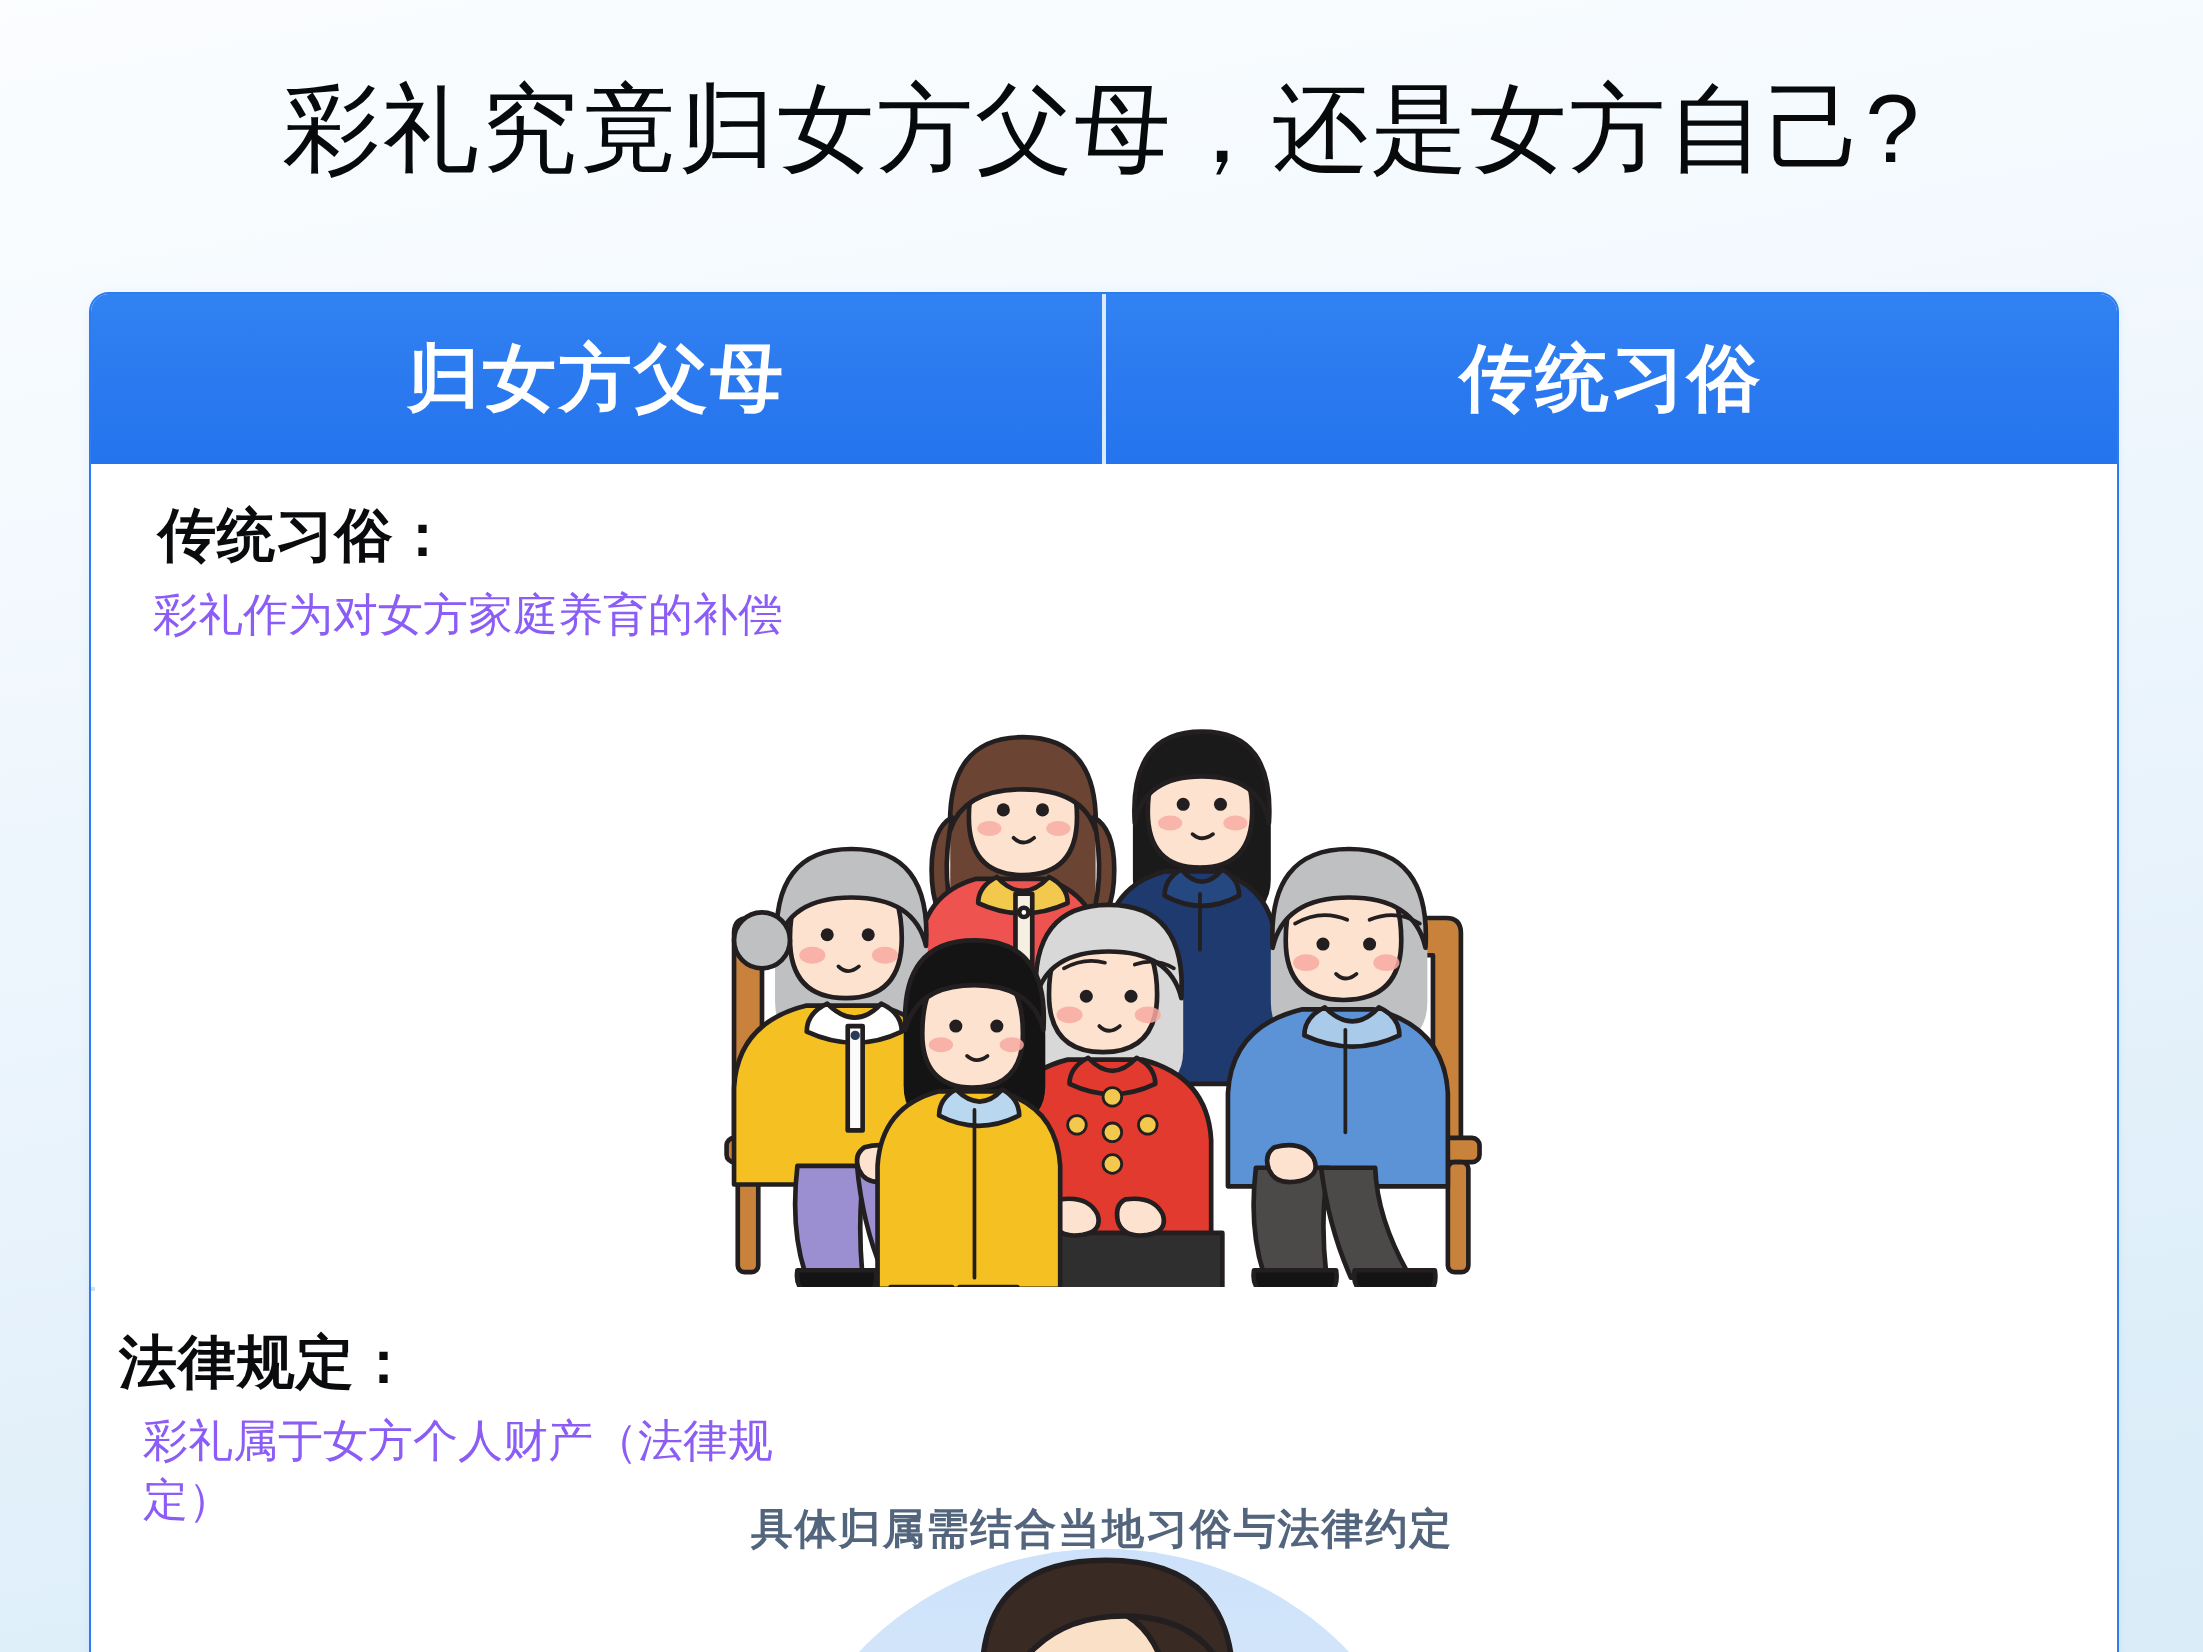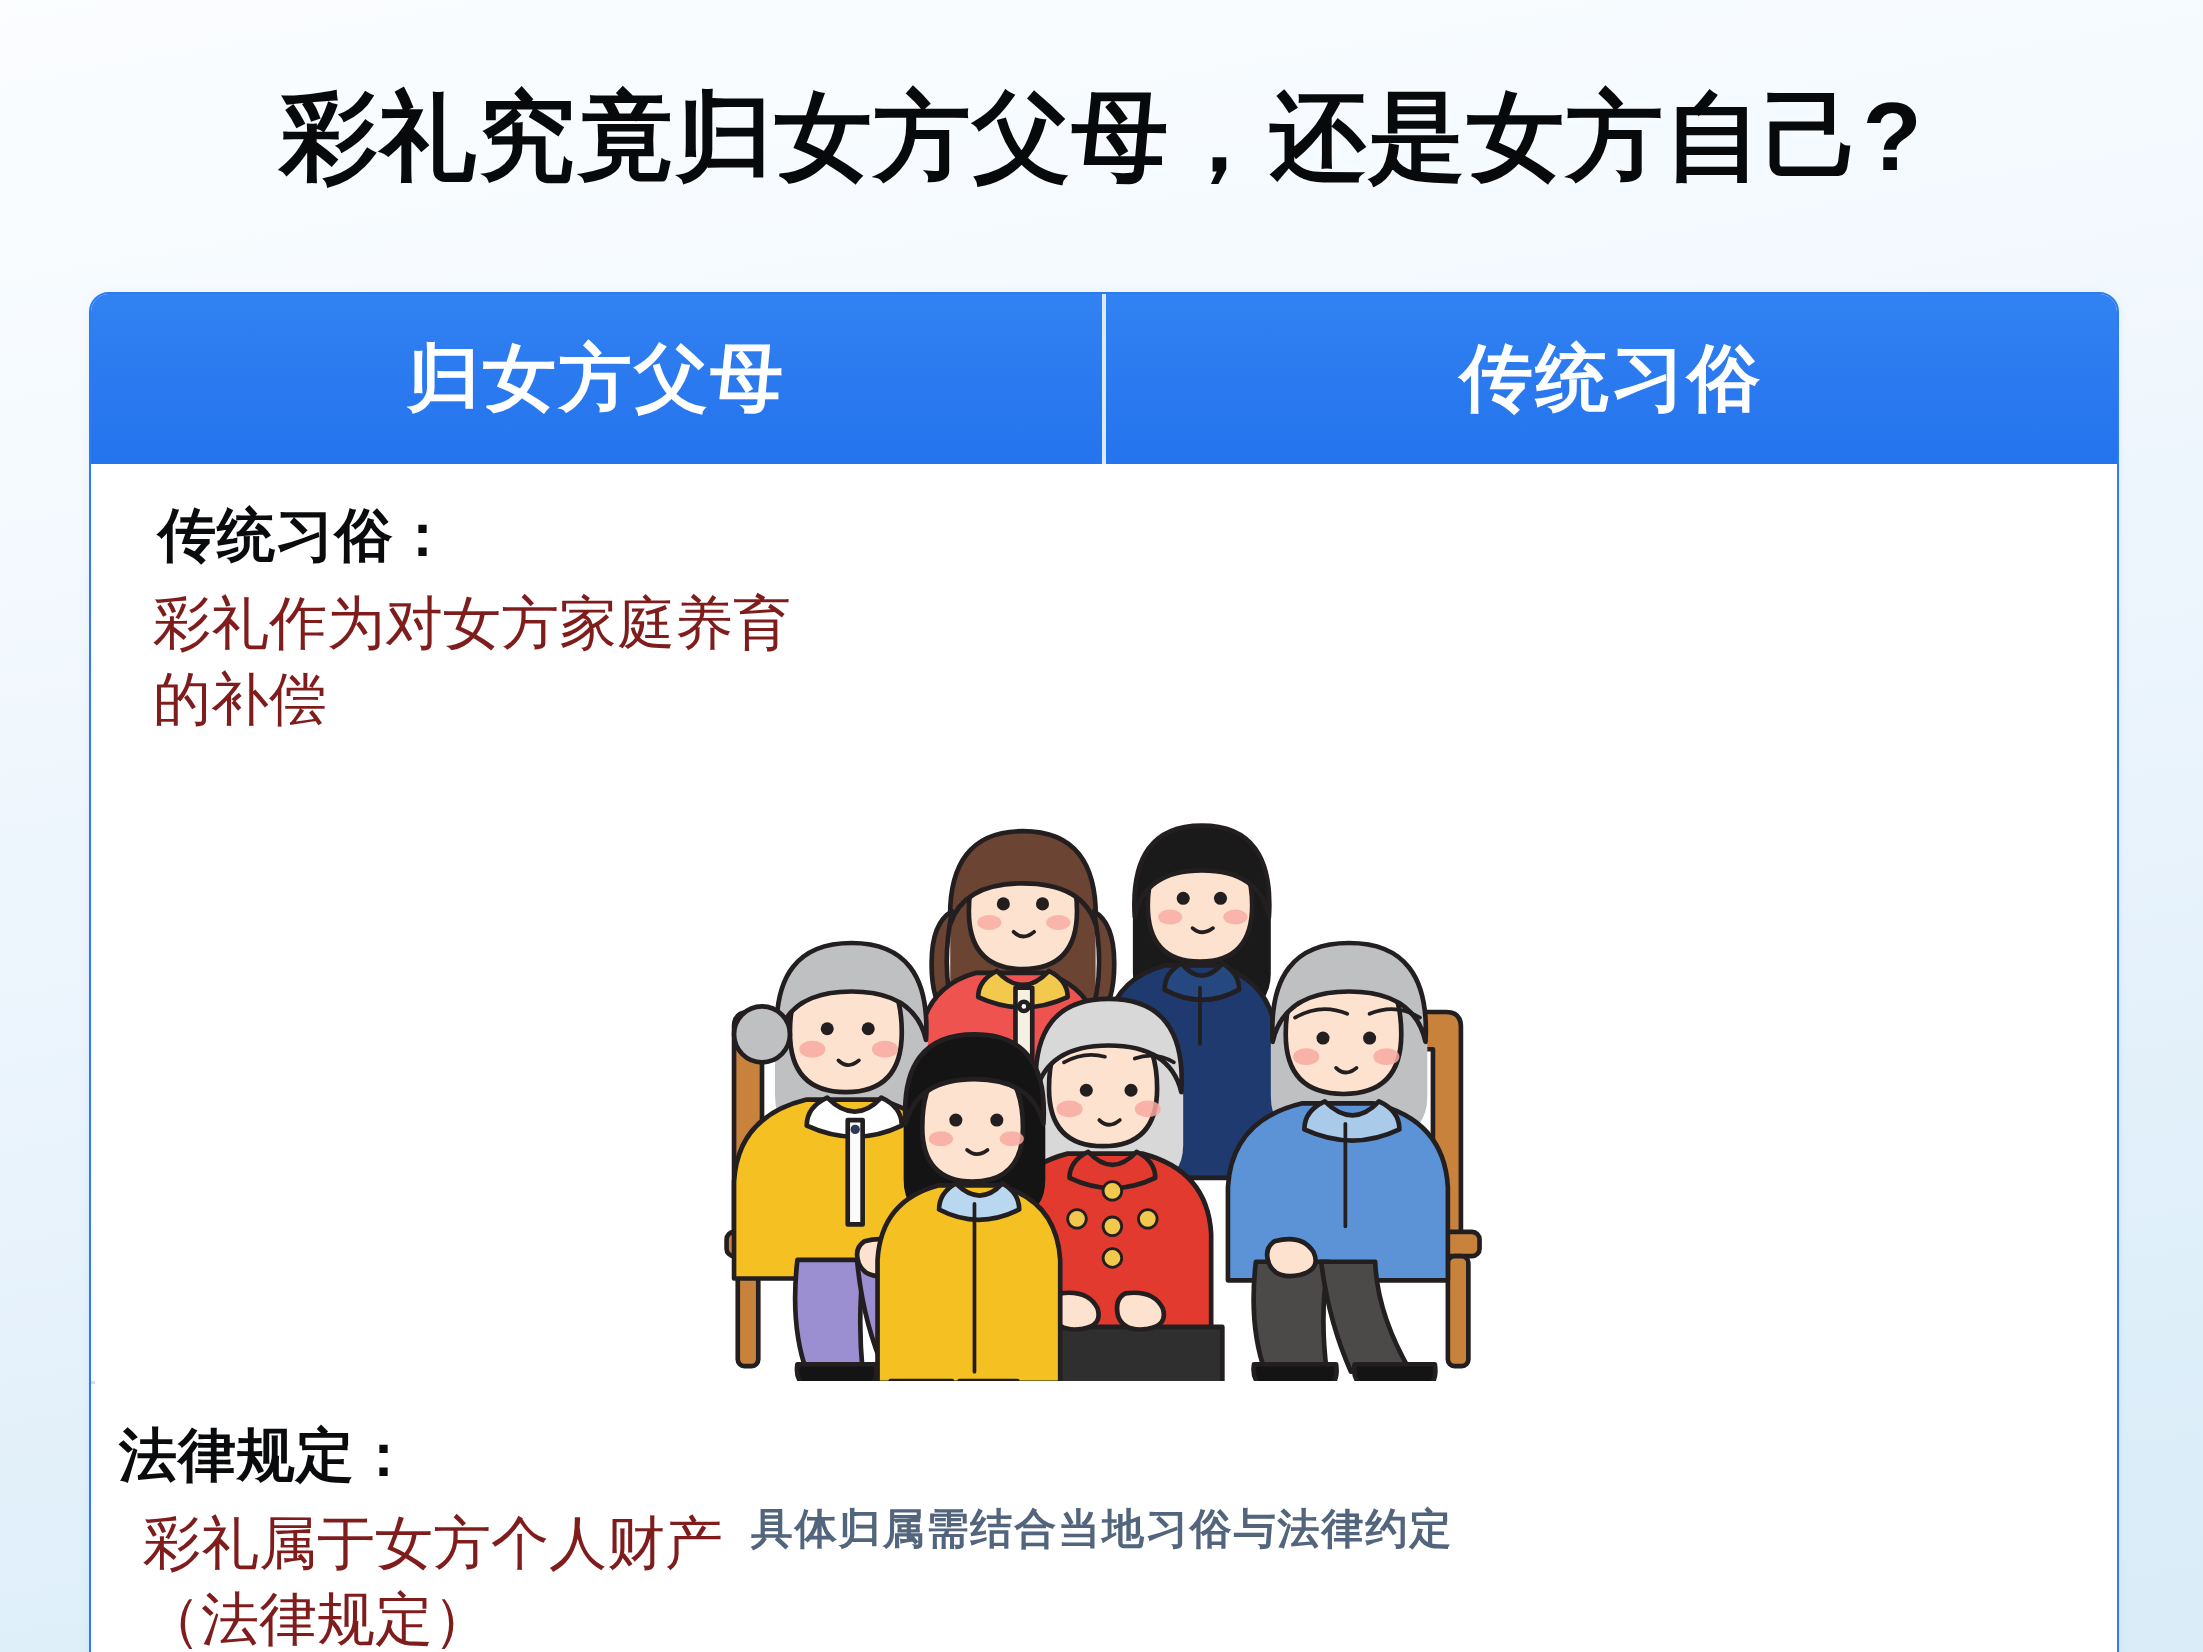--- a/index.html
+++ b/index.html
@@ -8,23 +8,23 @@
     font-family:"Liberation Sans","DejaVu Sans",sans-serif;
     overflow:hidden;
   }
   body{
     background:linear-gradient(170deg,#fbfdff 0%,#f3f9fe 28%,#e9f3fc 58%,#ddeef9 85%,#d9ecf8 100%);
     position:relative;
   }
 
   
   .title{
-    position:absolute; left:0; top:84px; width:100%;
+    position:absolute; left:0; top:76px; width:100%;
     text-align:center;
-    font-size:97px; font-weight:700; letter-spacing:1.9px;
+    font-size:97px; font-weight:400; letter-spacing:1.9px;
     color:#08090b; line-height:1.1;
     white-space:nowrap;
   }
 
   
   .card{
     position:absolute; left:89px; top:292px;
     width:2030px; height:1470px;
     border:2.8px solid #2b7cf0;
     border-radius:20px;
@@ -52,21 +52,21 @@
   }
   .col-sep{ width:3.7px; flex:0 0 3.7px; background:#cde2fa; }
 
   .heading{
     font-size:58px; font-weight:900; color:#0a0b0d;
     letter-spacing:0.9px; padding-left:67px; line-height:1.25;
   }
   .col.right .heading{ padding-left:28px; }
 
   .desc{
-    font-size:58px; font-weight:400; color:#7f1d1d;
+    font-size:45px; font-weight:400; color:#8b5cf6;
     line-height:1.32; padding-left:62px; padding-top:13px;
     max-width:746px;
   }
   .col.right .desc{ padding-left:52px; }
 
   .art{
     flex:1 1 auto; position:relative;
     display:flex; align-items:flex-end; justify-content:center;
   }
   .art svg{ display:block; }

